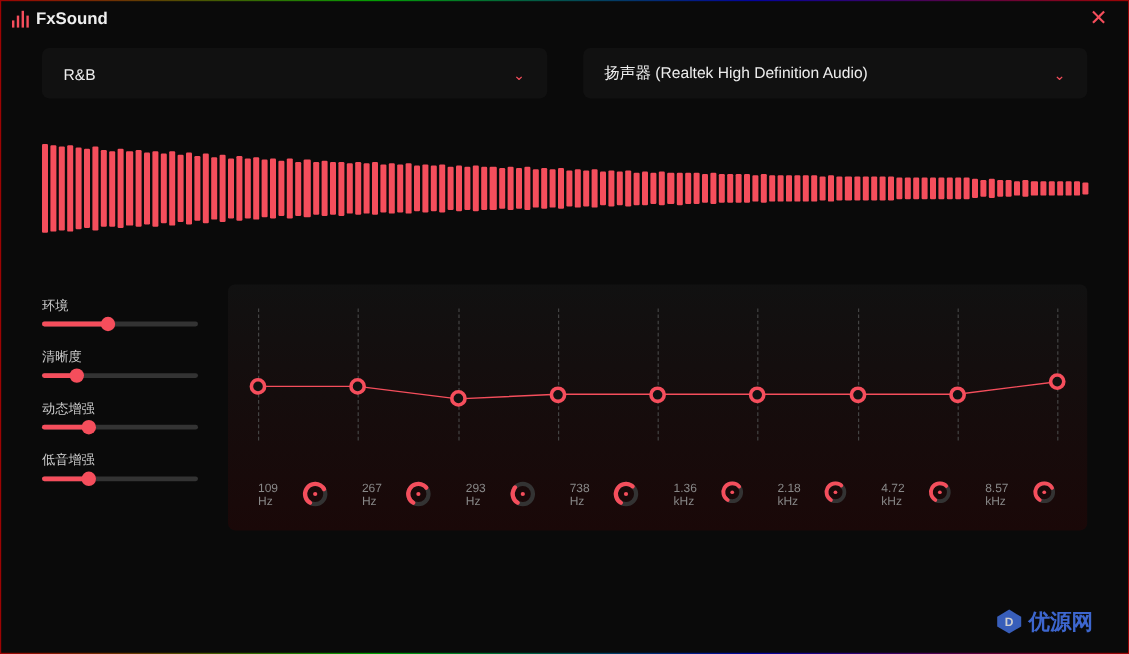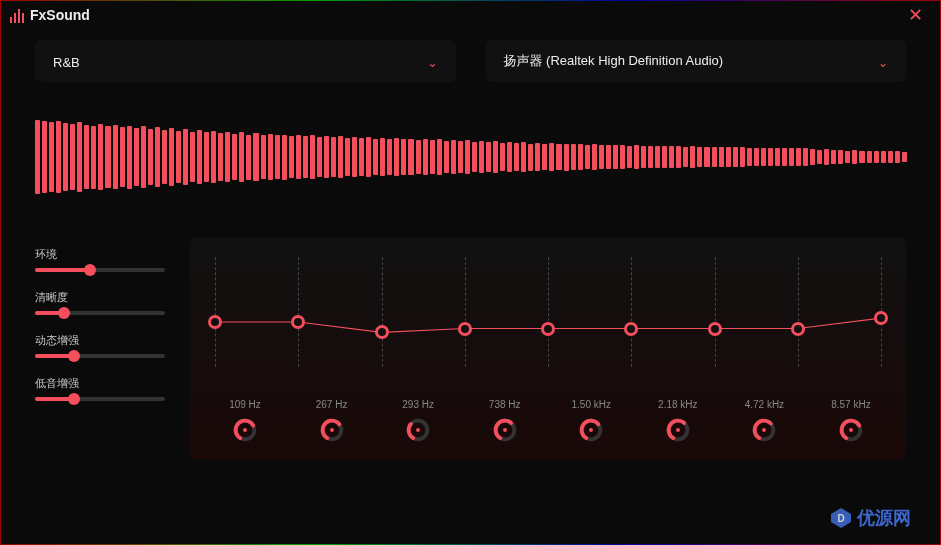--- a/index.html
+++ b/index.html
@@ -62,21 +62,21 @@
   position: absolute; top: 0; bottom: 20px; width: 0;
   border-left: 1px dashed #444;
 }
 .eq-path { position: absolute; inset: 0; pointer-events: none; }
 .eq-node {
   position: absolute; width: 14px; height: 14px;
   border: 3px solid #f54e5c; background: #111; border-radius: 50%;
   transform: translate(-50%,-50%); cursor: pointer;
 }
 .eq-row { display: flex; justify-content: space-between; margin-top: 12px; }
-.eq-band { display: flex; flex-direction: column; align-items: center; gap: 6px; width: 60px; }
+.eq-band { display: flex; flex-direction: row; align-items: center; gap: 6px; width: 60px; }
 .eq-freq { font-size: 10px; color: #888; }
 .knob {
   width: 28px; height: 28px; position: relative; cursor: pointer;
 }
 .knob svg { position: absolute; inset: 0; }
 .watermark {
   position: absolute; right: 30px; bottom: 15px;
   font-size: 18px; font-weight: 700; color: #4a7eff; opacity: .8;
   display: flex; align-items: center; gap: 4px;
 }
@@ -331,21 +331,21 @@
             <div class="eq-freq">738 Hz</div>
             <div class="knob">
               <svg viewBox="0 0 36 36">
                 <circle cx="18" cy="18" r="12" fill="none" stroke="#333" stroke-width="5"></circle>
                 <circle cx="18" cy="18" r="12" fill="none" stroke="#f54e5c" stroke-width="5" stroke-linecap="round" stroke-dasharray="39.79350694547071 75.39822368615503" transform="rotate(120 18 18)"></circle>
                 <circle cx="18" cy="18" r="2.5" fill="#f54e5c"></circle>
               </svg>
             </div>
           </div>
           <div class="eq-band">
-            <div class="eq-freq">1.50 kHz</div>
+            <div class="eq-freq">1.36 kHz</div>
             <div class="knob">
               <svg viewBox="0 0 36 36">
                 <circle cx="18" cy="18" r="12" fill="none" stroke="#333" stroke-width="5"></circle>
                 <circle cx="18" cy="18" r="12" fill="none" stroke="#f54e5c" stroke-width="5" stroke-linecap="round" stroke-dasharray="41.88790204786391 75.39822368615503" transform="rotate(120 18 18)"></circle>
                 <circle cx="18" cy="18" r="2.5" fill="#f54e5c"></circle>
               </svg>
             </div>
           </div>
           <div class="eq-band">
             <div class="eq-freq">2.18 kHz</div>

